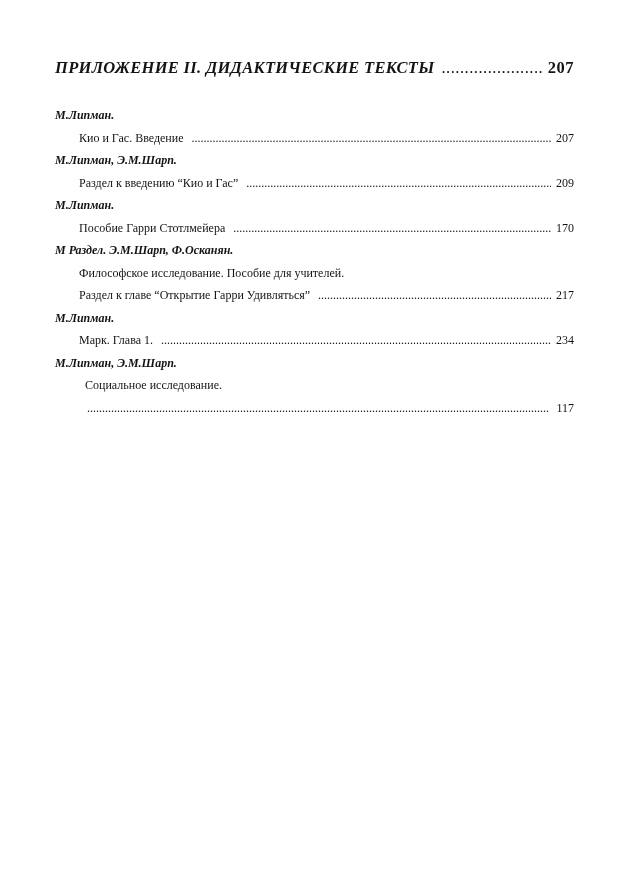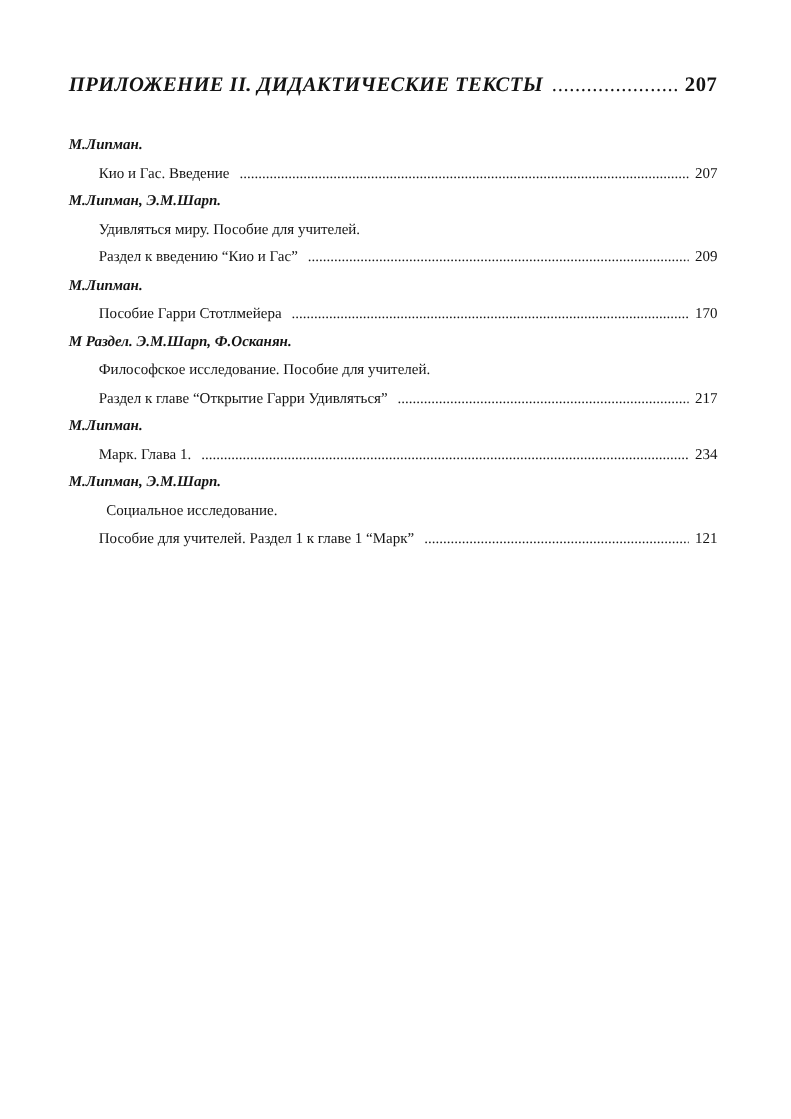--- a/index.html
+++ b/index.html
@@ -93,23 +93,20 @@
 
     <div class="author">М.Липман.</div>
     <div class="line indent">
       <span class="t">Кио и Гас. Введение</span>
       <span class="dots">..........................................................................................................................................................</span>
       <span class="pg">207</span>
     </div>
 
     <div class="author">М.Липман, Э.М.Шарп.</div>
     <div class="line indent">
-      <span class="t">Удивляться миру. Пособие для учителей.</span>
-    </div>
-    <div class="line indent">
       <span class="t">Раздел к введению “Кио и Гас”</span>
       <span class="dots">..........................................................................................................................................................</span>
       <span class="pg">209</span>
     </div>
 
     <div class="author">М.Липман.</div>
     <div class="line indent">
       <span class="t">Пособие Гарри Стотлмейера</span>
       <span class="dots">..........................................................................................................................................................</span>
       <span class="pg">170</span>
@@ -130,22 +127,21 @@
       <span class="t">Марк. Глава 1.</span>
       <span class="dots">..........................................................................................................................................................</span>
       <span class="pg">234</span>
     </div>
 
     <div class="author">М.Липман, Э.М.Шарп.</div>
     <div class="line indent">
       <span class="t">  Социальное исследование.</span>
     </div>
     <div class="line indent">
-      <span class="t">Пособие для учителей. Раздел 1 к главе 1 “Марк”</span>
       <span class="dots">..........................................................................................................................................................</span>
-      <span class="pg">121</span>
+      <span class="pg">117</span>
     </div>
 
   </div>
 
   <div class="corner-mark" style="background: rgb(248, 231, 227);"></div>
 
 </div>
 
 </body></html>

